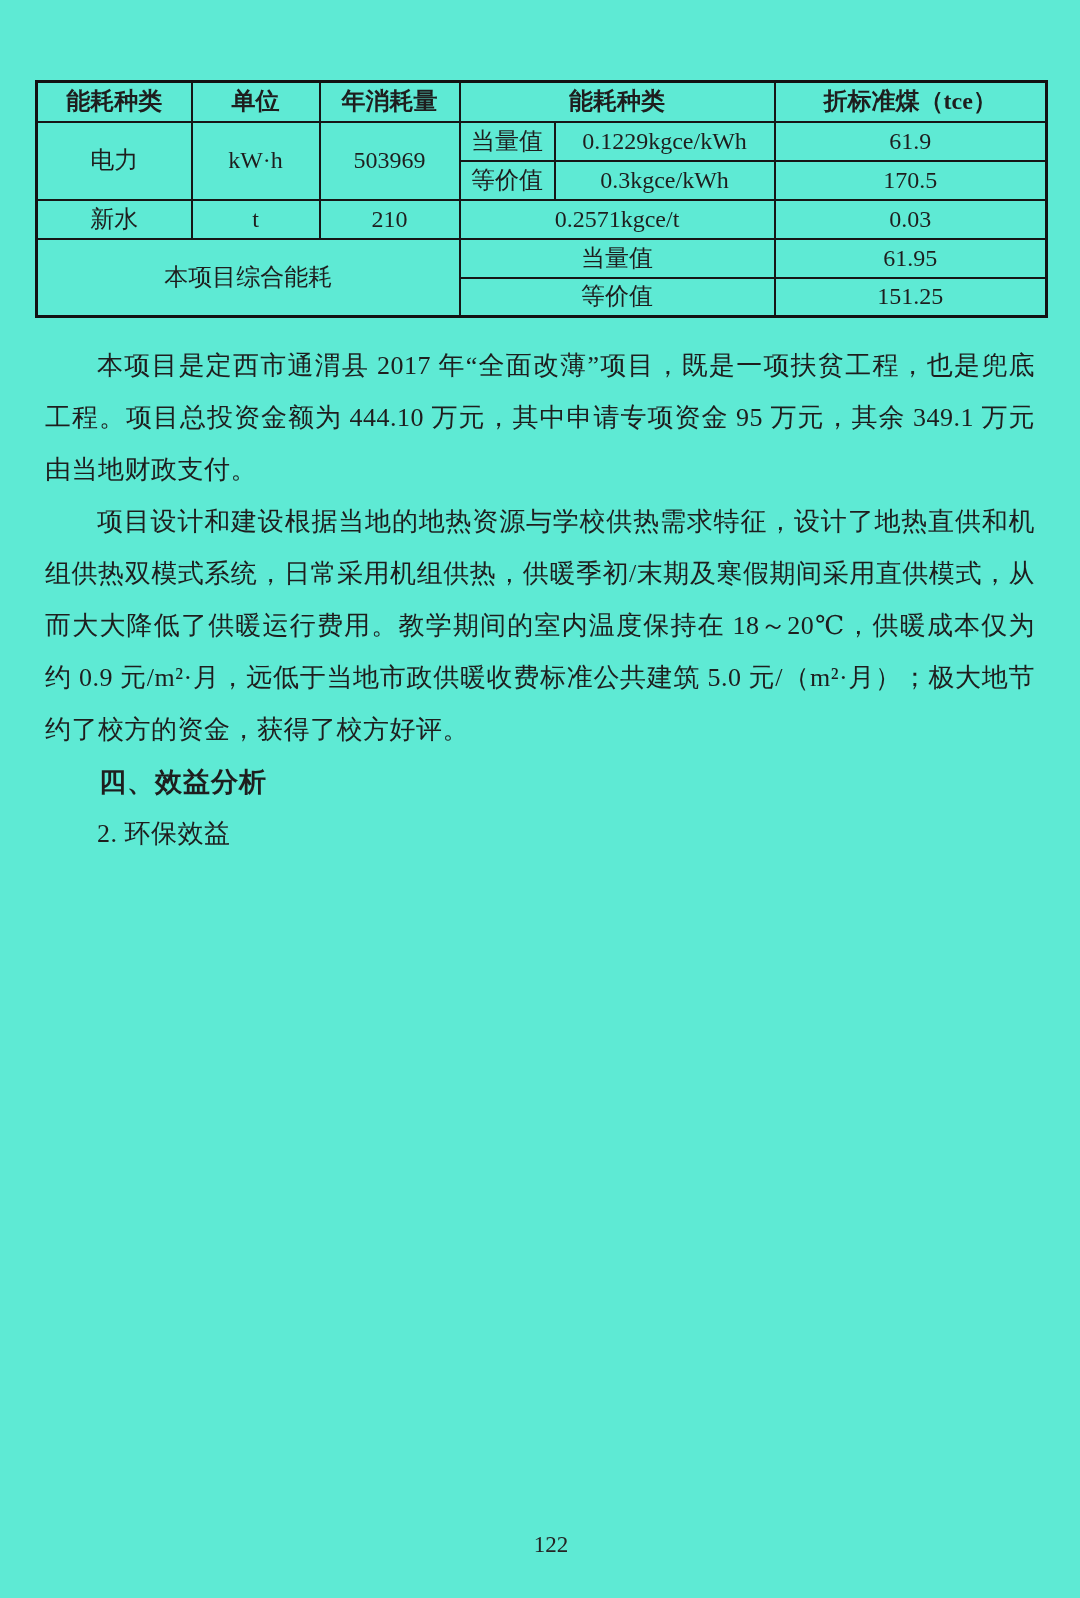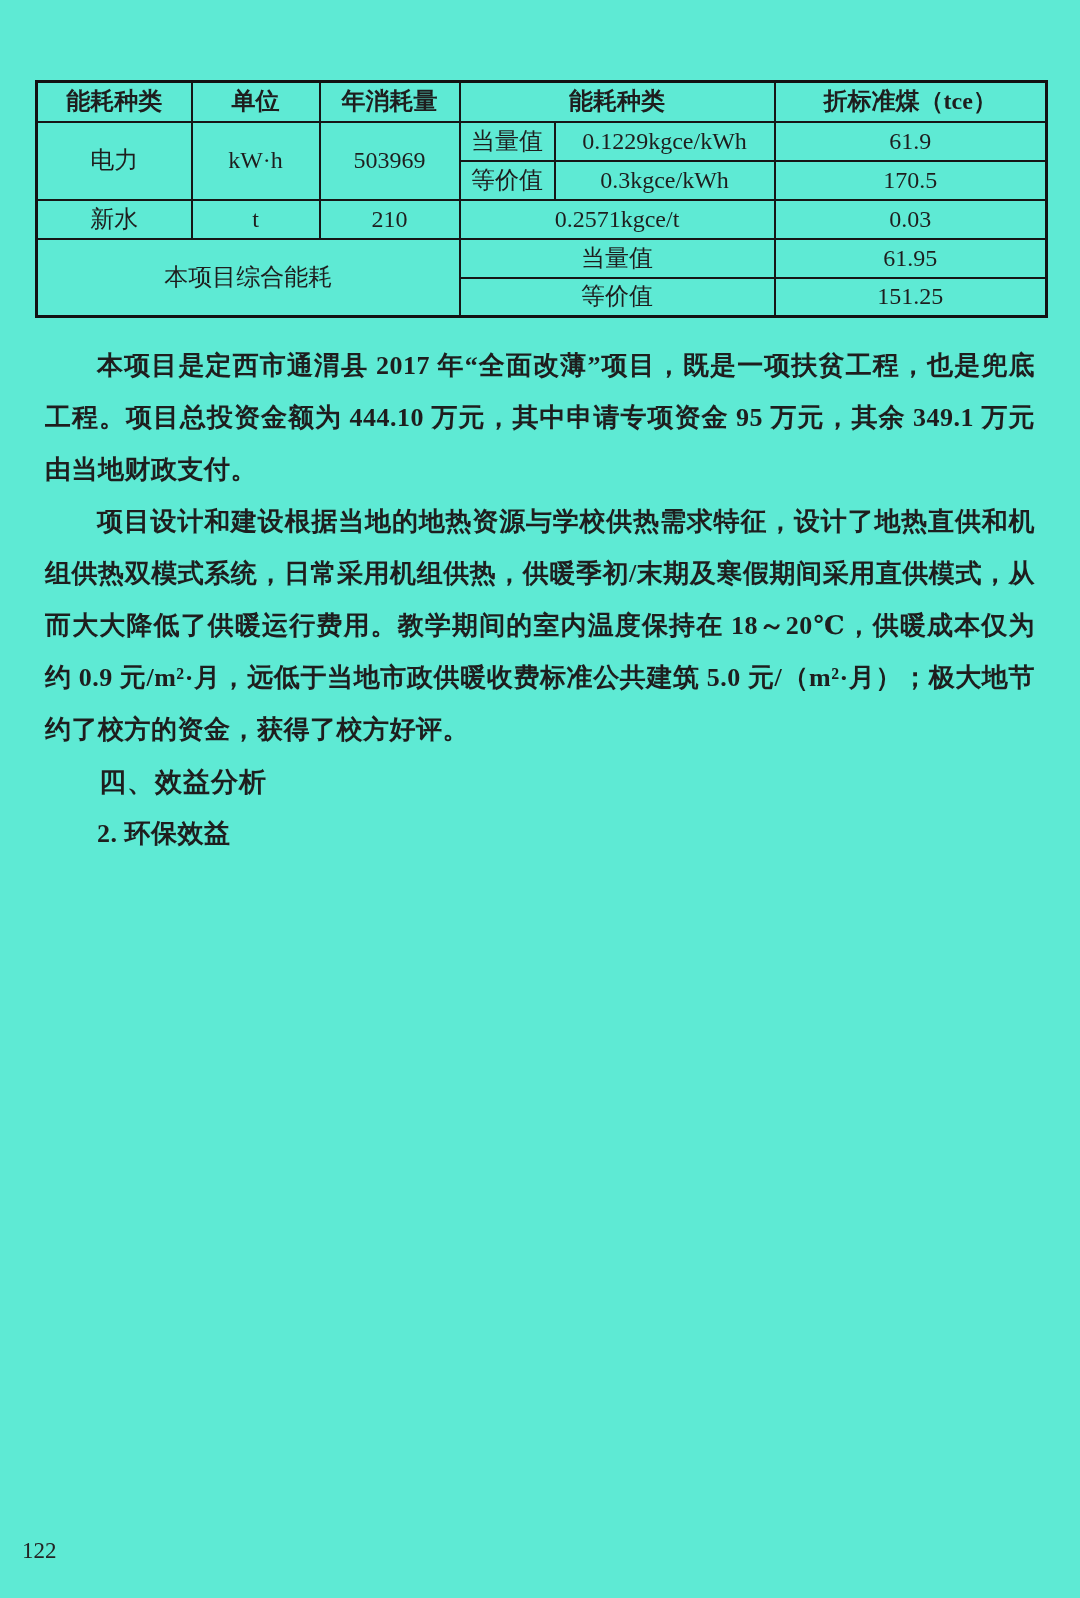--- a/index.html
+++ b/index.html
@@ -50,31 +50,31 @@
     font-size: 27px;
     font-weight: bold;
     line-height: 52px;
     text-indent: 2em;
     letter-spacing: 1px;
   }
   .body-text p {
     line-height: 52px;
     text-align: justify;
     text-indent: 2em;
-    font-weight: bold;
   }
   .body-text p.sub-heading {
     text-align: left;
   }
   
   .footer {
     position: absolute;
     left: 0;
-    bottom: 34px;
+    bottom: 40px;
     width: 100%;
+    text-align: center;
     font-size: 23px;
     color: #242424;
     padding-left: 22px;
   }
 </style>
 </head>
 <body>
 
 <div class="page">
 

